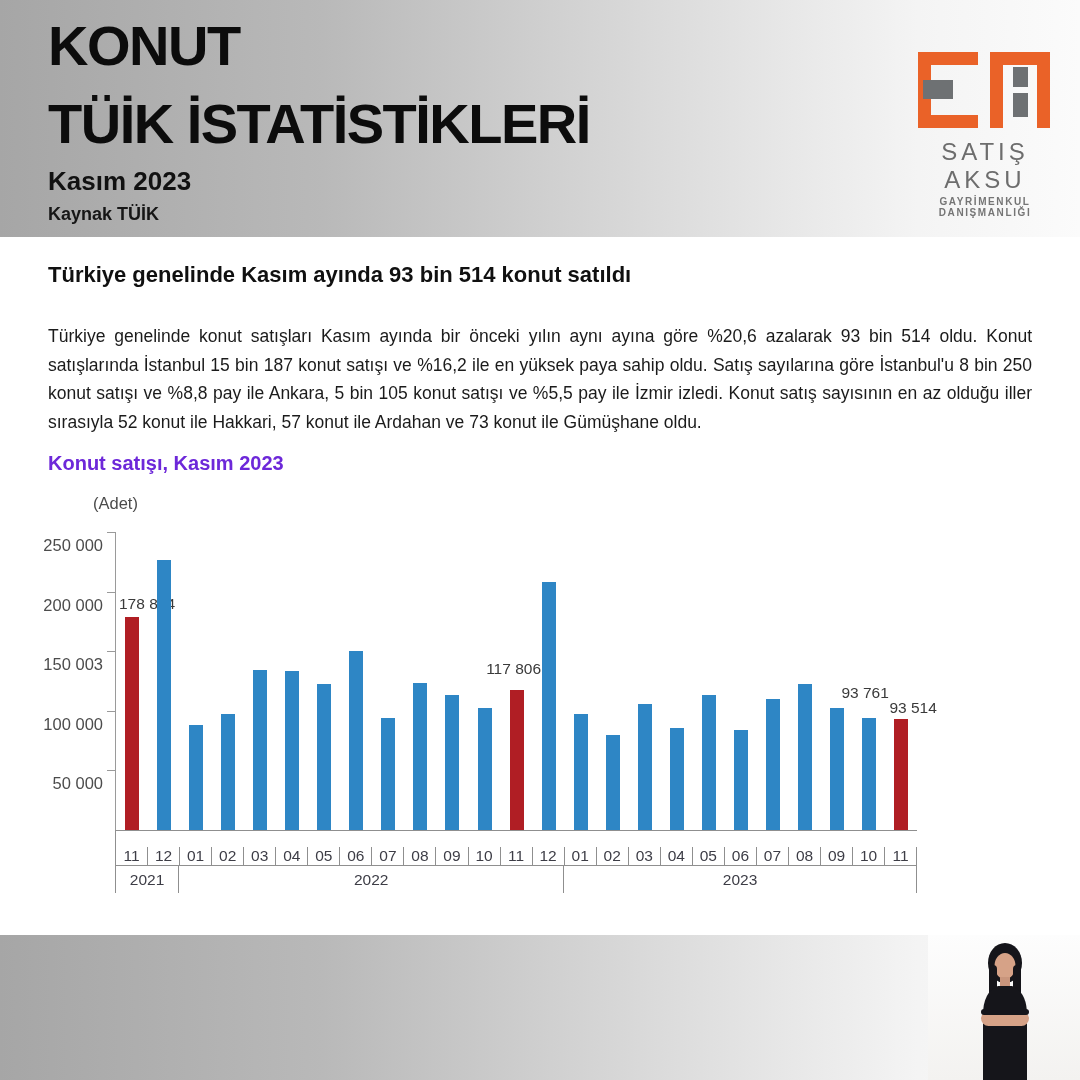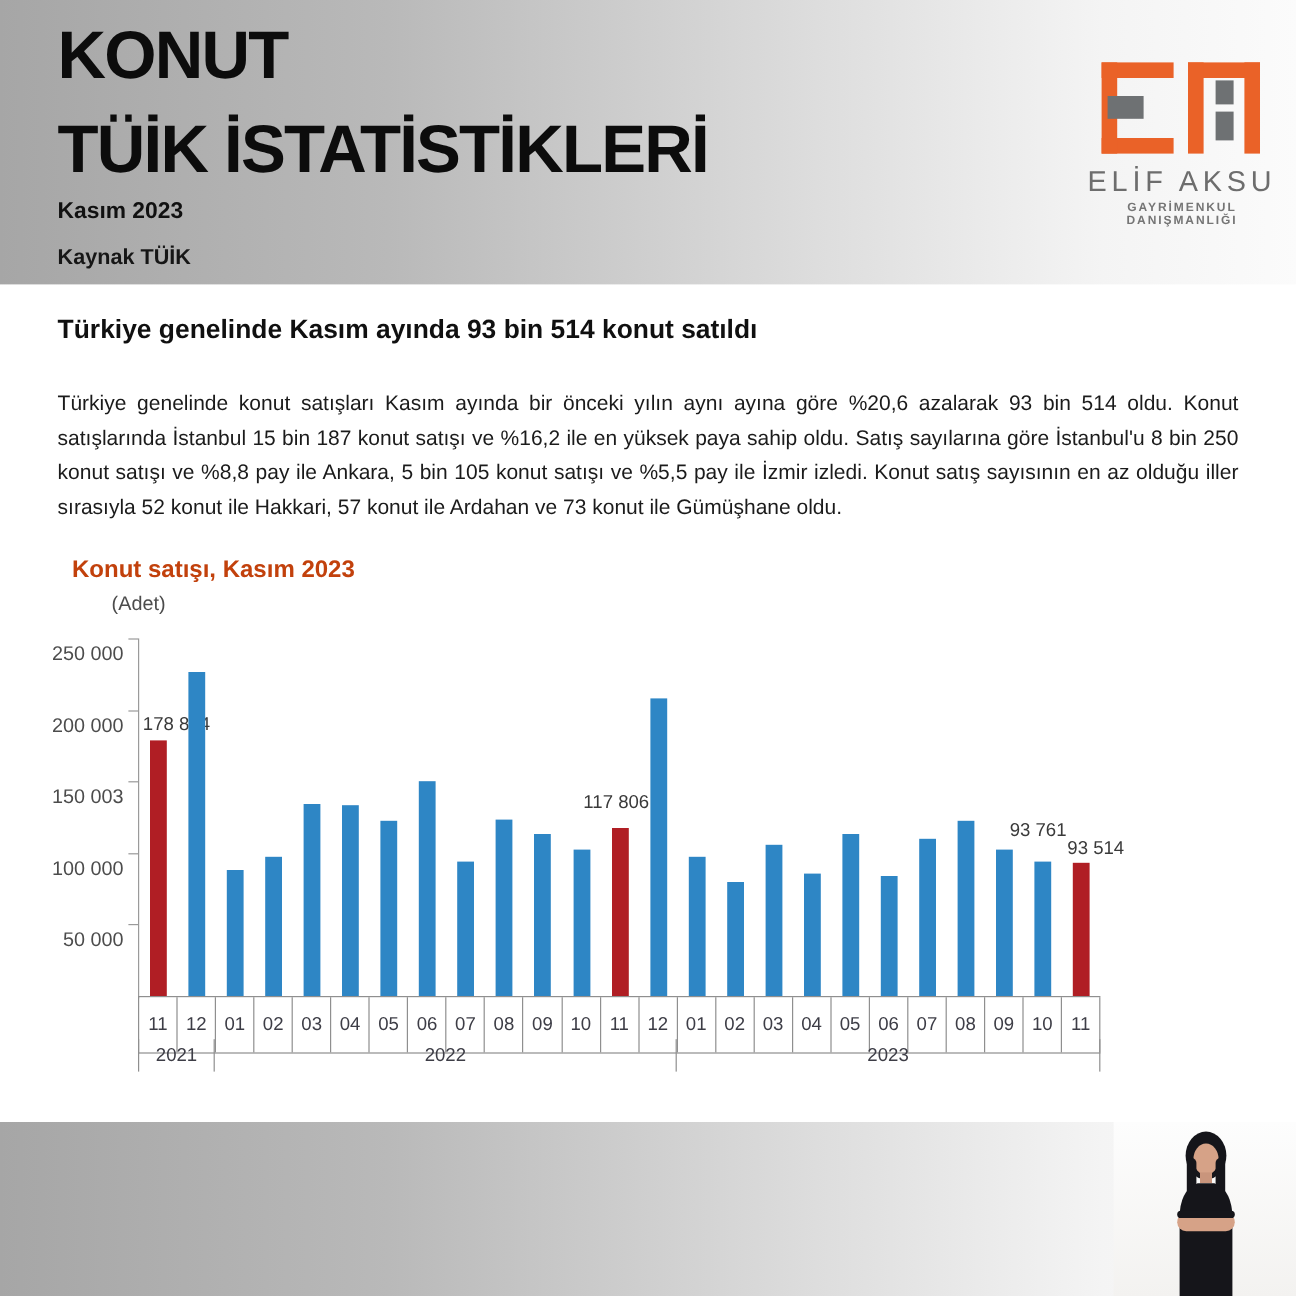--- a/index.html
+++ b/index.html
@@ -12,21 +12,21 @@
   .band { position:absolute; left:0; width:1080px;
     background:linear-gradient(90deg,#a6a6a6 0%,#b9b9b9 30%,#dcdcdc 62%,#f4f4f4 85%,#fbfbfb 100%); }
   .band.header { top:0; height:237px; }
   .band.footer { bottom:0; height:145px; }
 
   
   .title-line { position:absolute; left:48px; color:#0c0c0c; font-weight:bold;
     font-size:56px; letter-spacing:-1.5px; line-height:1; white-space:nowrap; }
   .title-line.l1 { top:18px; }
   .title-line.l2 { top:96px; }
-  .hdr-subtitle { position:absolute; left:48px; top:166px; font-size:19px; font-weight:bold; color:#111; }
+  .hdr-subtitle { position:absolute; left:48px; top:166px; font-size:26px; font-weight:bold; color:#111; }
   .hdr-source  { position:absolute; left:48px; top:204px; font-size:18px; font-weight:bold; color:#161616; }
 
   
   .logo { position:absolute; left:905px; top:52px; width:160px; text-align:center; }
   .logo-mark { position:relative; height:80px; width:134px; margin:0 auto; }
   .glyph { position:absolute; top:0; width:60px; height:76px; box-sizing:border-box; }
   .glyph-e { left:0; border:13px solid #ea6228; border-right:none; }
   .glyph-e .bar { position:absolute; left:7px; top:15px; width:30px; height:19px; background:#6e7173; }
   .glyph-a { left:72px; border:13px solid #ea6228; border-bottom:none; }
   .glyph-a .dot1 { position:absolute; left:10px; top:2px;  width:15px; height:20px; background:#6e7173; }
@@ -34,34 +34,34 @@
   .logo-name { margin-top:6px; font-size:24px; letter-spacing:4px; color:#6d6d6d; font-weight:400; }
   .logo-tagline { margin-top:2px; font-size:10px; letter-spacing:1.6px; color:#757575; font-weight:bold; }
 
   
   .headline { position:absolute; left:48px; top:262px; width:984px; margin:0;
     font-size:22px; font-weight:bold; color:#101010; }
   .body-text { position:absolute; left:48px; top:322px; width:984px; margin:0;
     font-size:17.5px; line-height:1.64; color:#1b1b1b; text-align:justify; }
 
   
-  .chart-title { position:absolute; left:48px; top:452px; margin:12px; font-size:20px; font-weight:bold; color:#c2410c; }
+  .chart-title { position:absolute; left:48px; top:452px; margin:0; font-size:20px; font-weight:bold; color:#6d28d9; }
   .unit-label { position:absolute; left:93px; top:494px; font-size:16.5px; color:#4c4c4c; }
   .yaxis-labels { position:absolute; left:30px; top:14px; width:73px; height:900px; }
   .yaxis-labels .ylab { position:absolute; right:0; font-size:16.5px; color:#4c4c4c; white-space:nowrap; }
   .ytick { position:absolute; left:107px; width:8px; height:1px; background:#9a9a9a; }
   .yaxis-line { position:absolute; left:115px; top:532px; width:1px; height:300px; background:#9a9a9a; }
 
   .plot { position:absolute; left:116px; top:532px; width:801px; height:298px; display:flex; }
   .slot { flex:1 1 0; position:relative; }
   .bar  { position:absolute; bottom:0; left:50%; transform:translateX(-50%); width:14px; }
   .bar-label { position:absolute; left:50%; font-size:15.5px; color:#3a3a3a; white-space:nowrap; font-weight:500; }
 
-  .xaxis { position:absolute; left:115px; top:830px; width:802px; height:48px; display:flex;
-    box-sizing:border-box; border:1px solid #8f8f8f; border-right:none; }
+  .xaxis { position:absolute; left:115px; top:830px; width:802px; height:36px; display:flex;
+    box-sizing:border-box; border:1px solid #8f8f8f; border-right:none;align-items:flex-end; }
   .mcell { flex:1 1 0; display:flex; align-items:center; justify-content:center;
     border-right:1px solid #8f8f8f; font-size:15.5px; color:#3d3d46; }
   .years { position:absolute; left:115px; top:866px; width:802px; height:27px; display:flex; box-sizing:border-box; }
   .ygroup { position:relative; display:flex; align-items:center; justify-content:center;
     border-right:1px solid #8f8f8f; font-size:15.5px; color:#3d3d46; box-sizing:border-box; }
   .ygroup:first-child { border-left:1px solid #8f8f8f; }
 
   .photo { position:absolute; right:0; bottom:0; width:152px; height:145px;
     background:linear-gradient(180deg,#fdfdfd,#f3f2f0); }
 </style>
@@ -79,21 +79,21 @@
     <div class="logo">
       <div class="logo-mark">
         <div class="glyph glyph-e">
             <div class="bar"></div>
           </div>
         <div class="glyph glyph-a">
             <div class="dot1"></div>
             <div class="dot2"></div>
           </div>
       </div>
-      <div class="logo-name">ELİF AKSU</div>
+      <div class="logo-name">SATIŞ AKSU</div>
       <div class="logo-tagline">GAYRİMENKUL DANIŞMANLIĞI</div>
     </div>
   </div>
 
   <h2 class="headline">Türkiye genelinde Kasım ayında 93 bin 514 konut satıldı</h2>
   <p class="body-text">Türkiye genelinde konut satışları Kasım ayında bir önceki yılın aynı ayına göre %20,6 azalarak 93 bin 514 oldu. Konut satışlarında İstanbul 15 bin 187 konut satışı ve %16,2 ile en yüksek paya sahip oldu. Satış sayılarına göre İstanbul'u 8 bin 250 konut satışı ve %8,8 pay ile Ankara, 5 bin 105 konut satışı ve %5,5 pay ile İzmir izledi. Konut satış sayısının en az olduğu iller sırasıyla 52 konut ile Hakkari, 57 konut ile Ardahan ve 73 konut ile Gümüşhane oldu.</p>
 
   <h3 class="chart-title">Konut satışı, Kasım 2023</h3>
   <div class="unit-label">(Adet)</div>
   <div class="yaxis-labels" id="yaxis-labels">

